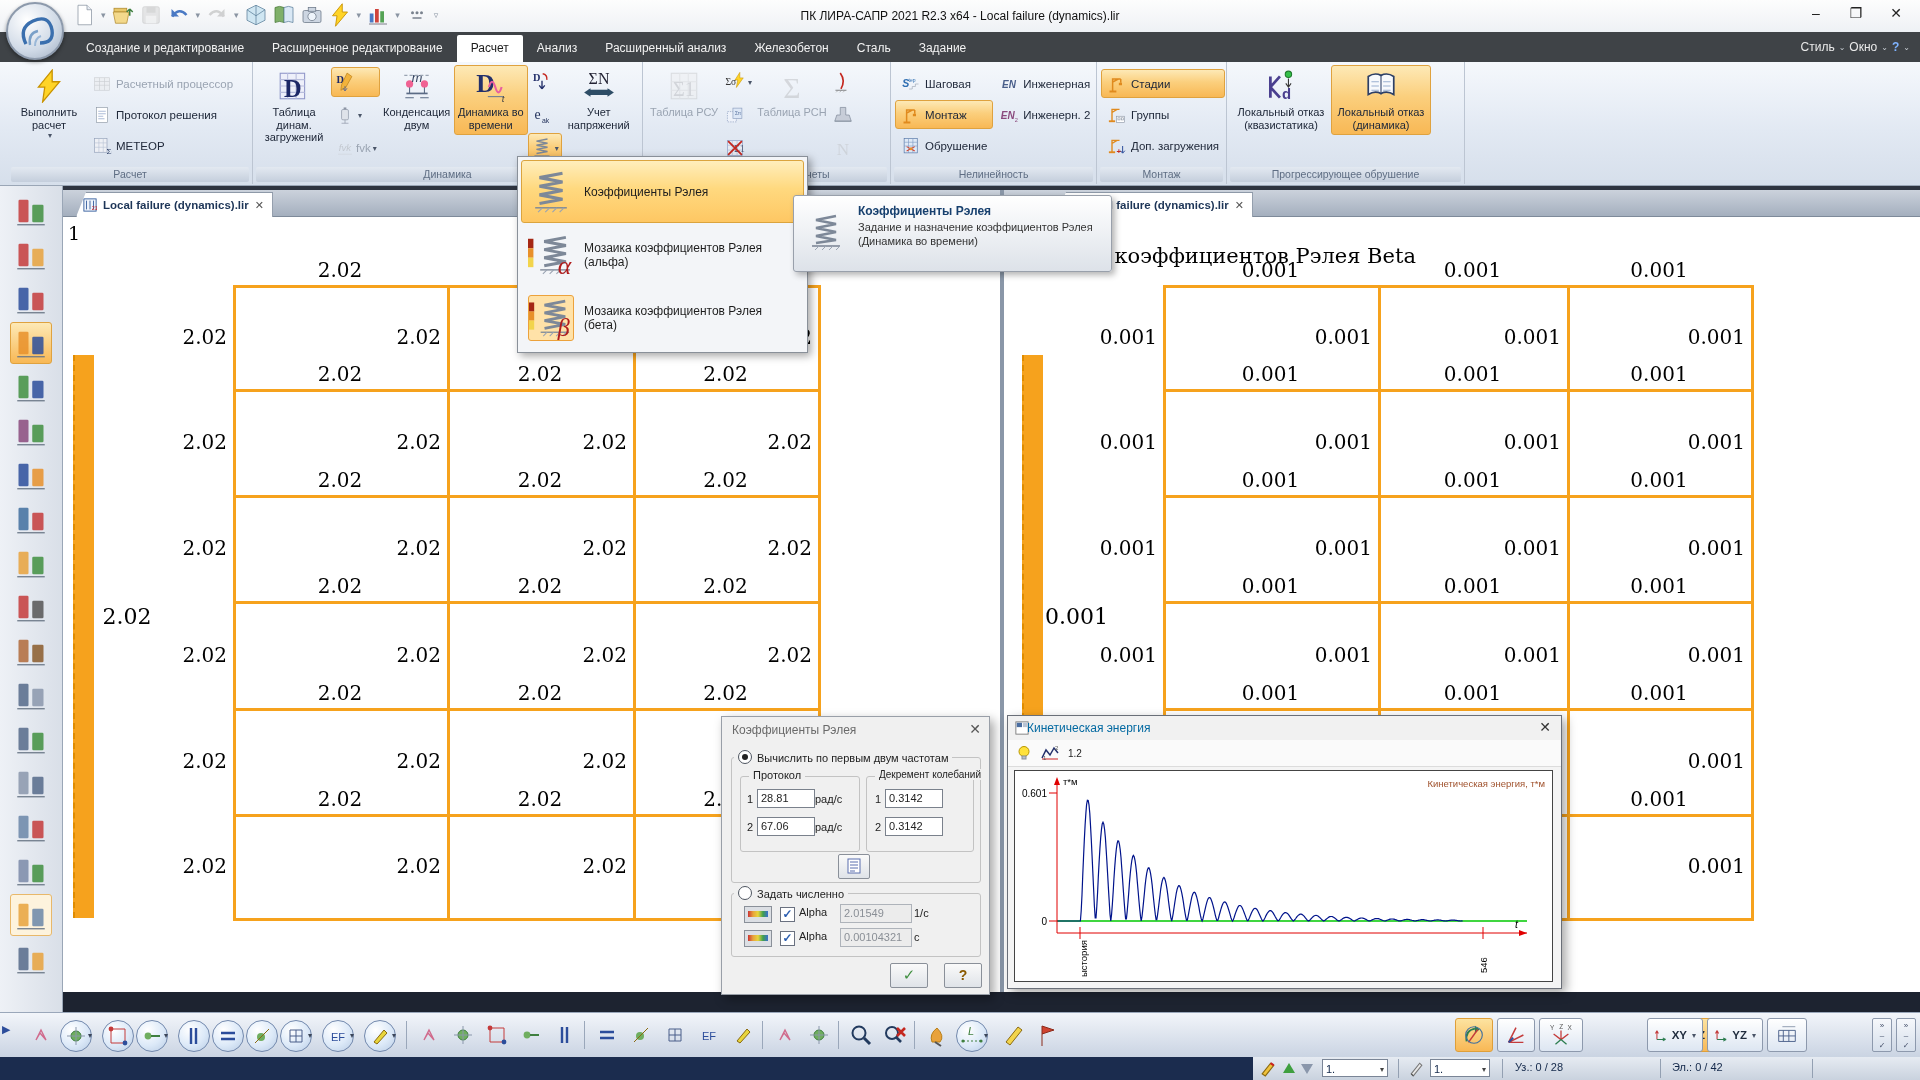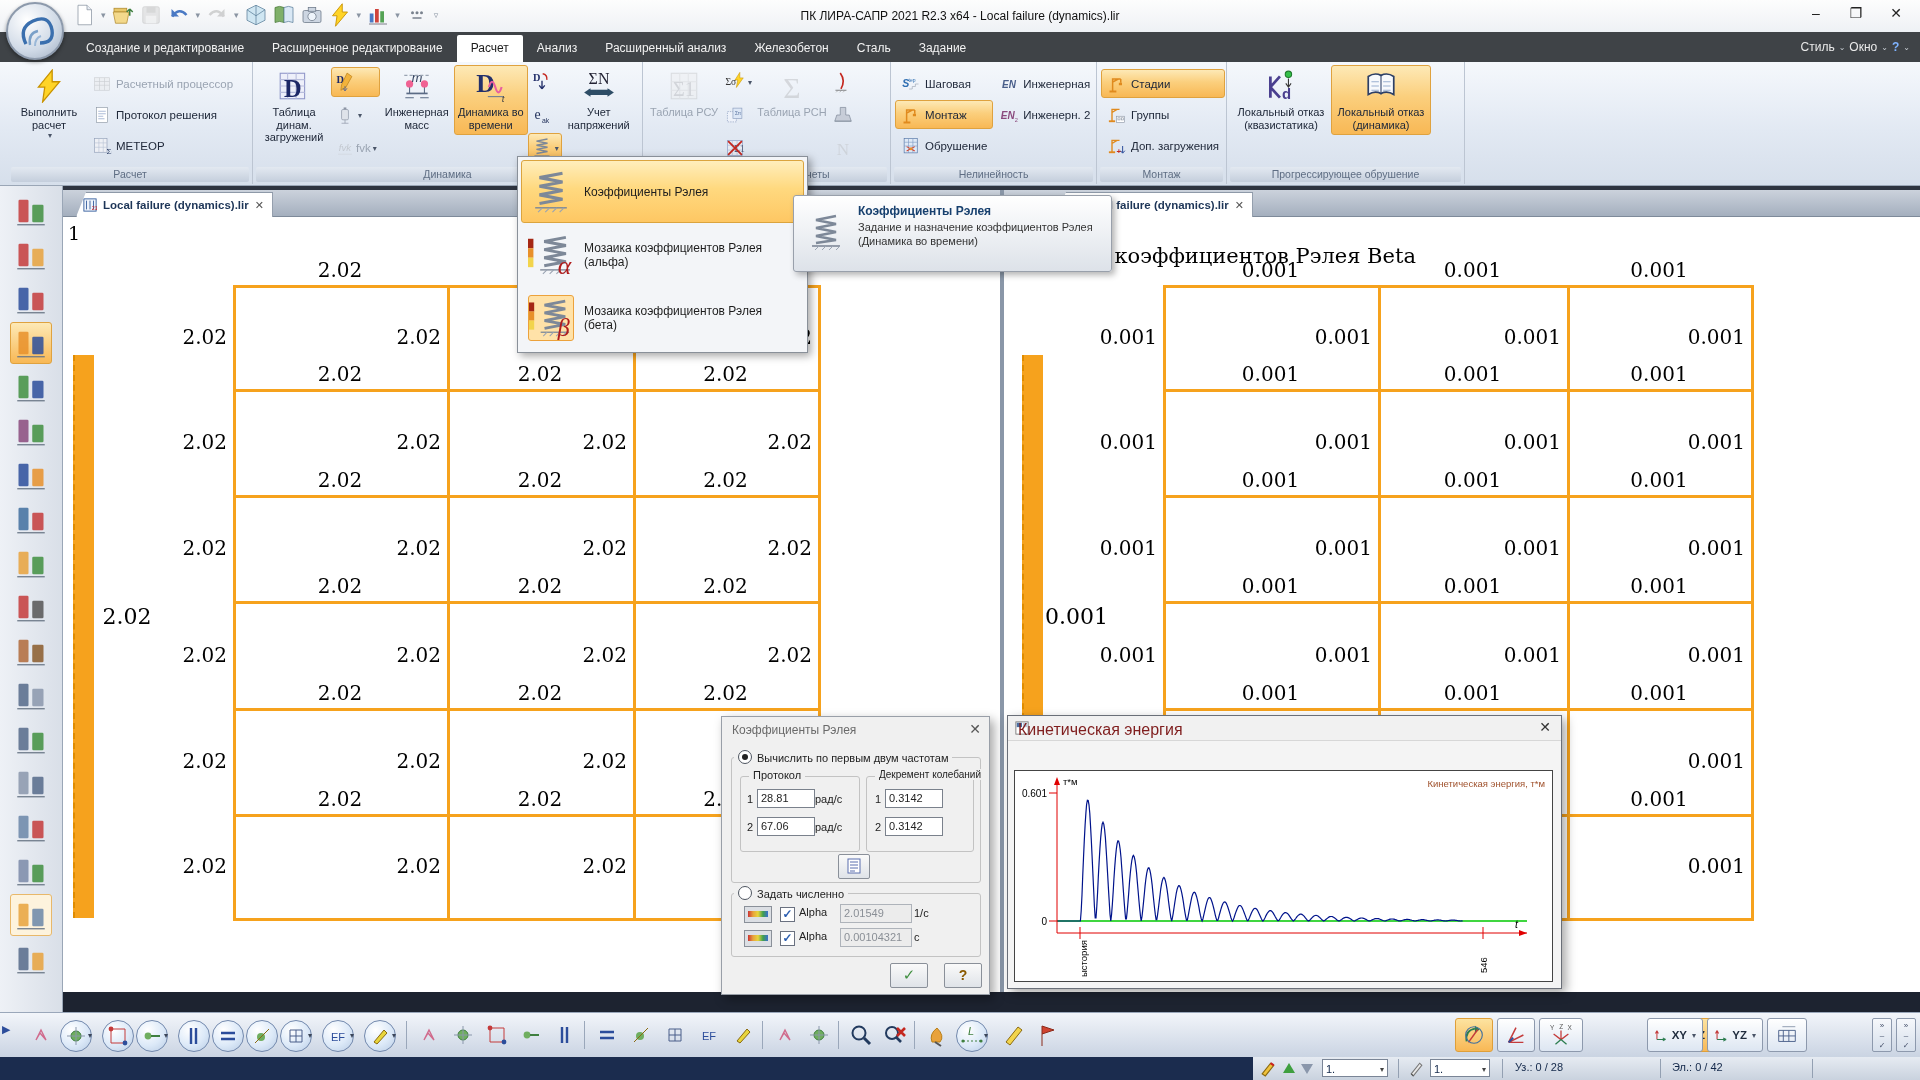--- a/index.html
+++ b/index.html
@@ -77,21 +77,21 @@
   .rad.sel:after{content:"";position:absolute;left:3px;top:3px;width:6px;height:6px;border-radius:50%;background:#222;}
   .inp{position:absolute;height:17px;border:1px solid #7a818c;background:#fff;font-size:11px;padding:0 3px;line-height:17px;}
   .inp.dis{background:#ececec;color:#8a8f96;border-color:#aeb3ba;}
   .chk{display:inline-block;width:13px;height:13px;border:1px solid #6a7widthf;border:1px solid #6a7180;background:#fff;color:#2a5db0;font-size:12px;line-height:12px;text-align:center;font-weight:bold;vertical-align:-2px;margin-right:4px;}
   .dbtn{position:absolute;border:1px solid #8a9099;background:linear-gradient(#fafafa,#dfe3e8);border-radius:2px;text-align:center;}
   .gradbtn{position:absolute;width:26px;height:15px;border:1px solid #8a9099;background:#dcdfe4;}
   .gradbtn span{position:absolute;left:3px;top:4px;right:3px;height:6px;background:linear-gradient(90deg,#c33,#e8a23c,#e8d53c,#3f9f4f,#3a6fd0);}
   
   #kewin{left:1007px;top:715px;width:553px;height:272px;background:#f4f4f4;border:1px solid #6a6f78;box-shadow:4px 4px 10px rgba(0,0,0,.35);z-index:7;}
   #kewin .ktitle{position:absolute;left:0;top:0;right:0;height:24px;background:#f1f1f1;border-bottom:1px solid #d7d7d7;}
-  #kewin .ktext{position:absolute;left:10px;top:5px;font-size:16px;color:#7f1d1d;}
+  #kewin .ktext{position:absolute;left:19px;top:5px;font-size:12px;color:#0369a1;}
   #kewin .kclose{position:absolute;right:10px;top:3px;font-size:14px;color:#333;}
   #kewin .ktool{position:absolute;left:0;top:24px;right:0;height:26px;background:#fafafa;border-bottom:1px solid #dcdcdc;display:flex;align-items:center;gap:8px;padding-left:8px;}
   #keplotbox{position:absolute;left:6px;top:54px;width:539px;height:212px;background:#fff;border:1px solid #444;box-sizing:border-box;}
   
   #ltoolbar{left:0;top:186px;width:62px;height:826px;background:linear-gradient(90deg,#eef1f6,#d9dfe8);border-right:1px solid #9aa6b6;z-index:4;}
   .ltool{position:absolute;left:10px;width:40px;height:40px;border:1px solid transparent;border-radius:3px;}
   .ltool.hl{background:linear-gradient(#fde9b6,#f8b855);border:1px solid #dfa23f;}
   .ltool.pressed{background:#fdf3dd;border:1px solid #e8b86a;}
   #btoolbar{left:0;top:1012px;width:1920px;height:45px;background:linear-gradient(#f2f5fa,#c9d3e2);border-top:1px solid #9aa7ba;z-index:4;}
   .ball{position:absolute;top:7px;width:30px;height:30px;border-radius:50%;background:radial-gradient(circle at 35% 30%,#ffffff,#dce9f8 55%,#b8cbe4);border:1px solid #7389ad;}
@@ -303,21 +303,21 @@
               <svg viewBox="0 0 32 32">
                 <path d="M6 23 h20" stroke="#5b6b85" stroke-width="1.6"></path>
                 <path d="M9 23 v-7 M23 23 v-7" stroke="#5b6b85"></path>
                 <circle cx="9" cy="14" r="3.4" fill="#f06292"></circle>
                 <circle cx="23" cy="14" r="3.4" fill="#f06292"></circle>
                 <text x="16" y="12" font-size="12" fill="#33425e" text-anchor="middle" font-style="italic">m</text>
                 <path d="M5 27 h8 M19 27 h8" stroke="#5b6b85"></path>
                 <path d="M4 6 h24" stroke="#9aa4b2" stroke-dasharray="3 2"></path>
               </svg>
             </span>
-            <div class="blab">Инженерная масс</div>
+            <div class="blab">Конденсация двум</div>
           </div>
           <div class="bigbtn hl">
             <span class="ic bic">
               <svg viewBox="0 0 32 32">
                 <text x="2" y="22" font-family="serif" font-size="24" font-weight="bold" fill="#23306b">D</text>
                 <path d="M14 17 q3-10 6 0 q3 10 6 0" fill="none" stroke="#e85fa0" stroke-width="2"></path>
                 <path d="M13 26 h15" stroke="#6b7a94"></path>
                 <text x="26" y="31" font-size="9" fill="#444" font-style="italic">t</text>
               </svg>
             </span>
@@ -822,20 +822,37 @@
       <span class="ic" style="position:absolute;left:7px;top:5px;width:14px;height:14px;">
           <svg viewBox="0 0 16 16">
             <rect x="1" y="1" width="14" height="14" fill="#fff" stroke="#777"></rect>
             <rect x="2" y="2" width="6" height="5" fill="#4a6da0"></rect>
             <rect x="9" y="2" width="5" height="5" fill="#b9c4d4"></rect>
           </svg>
         </span>
       <span class="ktext">Кинетическая энергия</span>
       <span class="kclose">✕</span>
     </div>
+    <div class="ktool">
+      <span class="ic" style="width:16px;height:16px;">
+          <svg viewBox="0 0 16 16">
+            <circle cx="8" cy="6.5" r="5" fill="#ffe23c" stroke="#b99700"></circle>
+            <rect x="6" y="11" width="4" height="3" fill="#b9c0cc" stroke="#8a919c"></rect>
+          </svg>
+        </span>
+      <span class="ic" style="width:20px;height:16px;">
+          <svg viewBox="0 0 20 16">
+            <path d="M2 13 L6 5 L10 10 L14 3 L18 8" fill="none" stroke="#23306b" stroke-width="1.5"></path>
+            <path d="M2 14 h16" stroke="#c22"></path>
+            <text x="15" y="5" font-size="6" fill="#555">2</text>
+            <text x="3" y="15" font-size="6" fill="#555">1</text>
+          </svg>
+        </span>
+      <span style="font-size:10px;color:#222;">1.2</span>
+    </div>
     <div id="keplotbox"><svg viewBox="0 0 537 210" style="width:100%;height:100%">
           <line x1="42" y1="150" x2="512" y2="150" stroke="#00c800" stroke-width="1.6"></line>
           <polyline points="42,150 65.4,150.0 66.2,139.8 67.0,123.7 67.7,105.5 68.5,87.0 69.3,69.4 70.1,54.1 70.9,41.9 71.6,33.4 72.4,29.2 73.2,29.4 74.0,33.8 74.8,42.4 75.5,54.3 76.3,69.0 77.1,85.5 77.9,102.8 78.7,119.8 79.4,135.0 80.2,146.8 81.0,146.8 81.8,135.5 82.6,121.3 83.3,106.2 84.1,91.4 84.9,77.9 85.7,66.6 86.5,58.1 87.2,52.9 88.0,51.2 88.8,53.1 89.6,58.5 90.4,66.9 91.1,77.8 91.9,90.6 92.7,104.5 93.5,118.6 94.3,131.8 95.0,143.1 95.8,150.0 96.6,143.2 97.4,132.6 98.2,120.5 98.9,108.2 99.7,96.6 100.5,86.4 101.3,78.3 102.1,72.7 102.8,69.9 103.6,70.0 104.4,73.0 105.2,78.6 106.0,86.5 106.7,96.3 107.5,107.2 108.3,118.7 109.1,129.9 109.9,140.1 110.6,147.9 111.4,147.9 112.2,140.4 113.0,131.0 113.8,120.9 114.5,111.1 115.3,102.2 116.1,94.7 116.9,89.0 117.7,85.6 118.4,84.5 119.2,85.8 120.0,89.3 120.8,94.9 121.6,102.1 122.3,110.6 123.1,119.8 123.9,129.2 124.7,137.9 125.5,145.4 126.2,150.0 127.0,145.5 127.8,138.4 128.6,130.4 129.4,122.3 130.1,114.6 130.9,107.8 131.7,102.4 132.5,98.7 133.3,96.8 134.0,96.9 134.8,98.9 135.6,102.6 136.4,107.9 137.2,114.4 137.9,121.6 138.7,129.2 139.5,136.7 140.3,143.4 141.1,148.6 141.8,148.6 142.6,143.6 143.4,137.4 144.2,130.7 145.0,124.2 145.7,118.3 146.5,113.3 147.3,109.6 148.1,107.3 148.9,106.5 149.6,107.4 150.4,109.7 151.2,113.4 152.0,118.2 152.8,123.9 153.5,130.0 154.3,136.2 155.1,142.0 155.9,146.9 156.7,150.0 157.4,147.0 158.2,142.3 159.0,137.0 159.8,131.6 160.6,126.5 161.3,122.0 162.1,118.4 162.9,116.0 163.7,114.7 164.5,114.8 165.2,116.1 166.0,118.6 166.8,122.1 167.6,126.4 168.4,131.2 169.1,136.2 169.9,141.2 170.7,145.6 171.5,149.1 172.3,149.1 173.0,145.8 173.8,141.6 174.6,137.2 175.4,132.9 176.2,128.9 176.9,125.6 177.7,123.2 178.5,121.7 179.3,121.2 180.1,121.7 180.8,123.3 181.6,125.7 182.4,128.9 183.2,132.7 184.0,136.7 184.7,140.8 185.5,144.7 186.3,148.0 187.1,150.0 187.9,148.0 188.6,144.9 189.4,141.4 190.2,137.8 191.0,134.4 191.8,131.4 192.5,129.1 193.3,127.4 194.1,126.6 194.9,126.6 195.7,127.5 196.4,129.2 197.2,131.5 198.0,134.3 198.8,137.5 199.6,140.9 200.3,144.1 201.1,147.1 201.9,149.4 202.7,149.4 203.5,147.2 204.2,144.4 205.0,141.5 205.8,138.6 206.6,136.0 207.4,133.8 208.1,132.2 208.9,131.2 209.7,130.9 210.5,131.3 211.3,132.3 212.0,133.9 212.8,136.0 213.6,138.5 214.4,141.2 215.2,143.9 215.9,146.5 216.7,148.7 217.5,150.0 218.3,148.7 219.1,146.6 219.8,144.3 220.6,141.9 221.4,139.7 222.2,137.7 223.0,136.1 223.7,135.0 224.5,134.5 225.3,134.5 226.1,135.1 226.9,136.2 227.6,137.7 228.4,139.6 229.2,141.7 230.0,143.9 230.8,146.1 231.5,148.1 232.3,149.6 233.1,149.6 233.9,148.1 234.7,146.3 235.4,144.4 236.2,142.5 237.0,140.7 237.8,139.3 238.6,138.2 239.3,137.5 240.1,137.3 240.9,137.6 241.7,138.2 242.5,139.3 243.2,140.7 244.0,142.4 244.8,144.2 245.6,146.0 246.4,147.7 247.1,149.1 247.9,150.0 248.7,149.1 249.5,147.8 250.3,146.2 251.0,144.6 251.8,143.1 252.6,141.8 253.4,140.8 254.2,140.1 254.9,139.7 255.7,139.7 256.5,140.1 257.3,140.8 258.1,141.9 258.8,143.1 259.6,144.5 260.4,146.0 261.2,147.4 262.0,148.7 262.7,149.7 263.5,149.7 264.3,148.8 265.1,147.6 265.9,146.3 266.6,145.0 267.4,143.9 268.2,142.9 269.0,142.2 269.8,141.7 270.5,141.6 271.3,141.8 272.1,142.2 272.9,142.9 273.7,143.9 274.4,144.9 275.2,146.1 276.0,147.3 276.8,148.5 277.6,149.4 278.3,150.0 279.1,149.4 279.9,148.5 280.7,147.5 281.5,146.4 282.2,145.4 283.0,144.6 283.8,143.9 284.6,143.4 285.4,143.2 286.1,143.2 286.9,143.4 287.7,143.9 288.5,144.6 289.3,145.4 290.0,146.4 290.8,147.3 291.6,148.3 292.4,149.2 293.2,149.8 293.9,149.8 294.7,149.2 295.5,148.4 296.3,147.5 297.1,146.7 297.8,145.9 298.6,145.3 299.4,144.8 300.2,144.5 301.0,144.4 301.7,144.5 302.5,144.8 303.3,145.3 304.1,145.9 304.9,146.6 305.6,147.4 306.4,148.2 307.2,149.0 308.0,149.6 308.8,150.0 309.5,149.6 310.3,149.0 311.1,148.3 311.9,147.6 312.7,147.0 313.4,146.4 314.2,145.9 315.0,145.6 315.8,145.5 316.6,145.5 317.3,145.6 318.1,146.0 318.9,146.4 319.7,147.0 320.5,147.6 321.2,148.2 322.0,148.9 322.8,149.4 323.6,149.9 324.4,149.9 325.1,149.5 325.9,148.9 326.7,148.4 327.5,147.8 328.3,147.3 329.0,146.9 329.8,146.6 330.6,146.4 331.4,146.3 332.2,146.4 332.9,146.6 333.7,146.9 334.5,147.3 335.3,147.8 336.1,148.3 336.8,148.8 337.6,149.3 338.4,149.7 339.2,150.0 340.0,149.7 340.7,149.3 341.5,148.9 342.3,148.4 343.1,148.0 343.9,147.6 344.6,147.3 345.4,147.1 346.2,147.0 347.0,147.0 347.8,147.1 348.5,147.3 349.3,147.6 350.1,148.0 350.9,148.4 351.7,148.8 352.4,149.2 353.2,149.6 354.0,149.9 354.8,149.9 355.6,149.6 356.3,149.3 357.1,148.9 357.9,148.5 358.7,148.2 359.5,147.9 360.2,147.7 361.0,147.6 361.8,147.5 362.6,147.6 363.4,147.7 364.1,147.9 364.9,148.2 365.7,148.5 366.5,148.9 367.3,149.2 368.0,149.5 368.8,149.8 369.6,150.0 370.4,149.8 371.2,149.6 371.9,149.3 372.7,149.0 373.5,148.7 374.3,148.4 375.1,148.2 375.8,148.1 376.6,148.0 377.4,148.0 378.2,148.1 379.0,148.2 379.7,148.4 380.5,148.7 381.3,148.9 382.1,149.2 382.9,149.5 383.6,149.8 384.4,149.9 385.2,149.9 386.0,149.8 386.8,149.5 387.5,149.3 388.3,149.0 389.1,148.8 389.9,148.6 390.7,148.5 391.4,148.4 392.2,148.4 393.0,148.4 393.8,148.5 394.6,148.6 395.3,148.8 396.1,149.0 396.9,149.3 397.7,149.5 398.5,149.7 399.2,149.9 400.0,150.0 400.8,149.9 401.6,149.7 402.4,149.5 403.1,149.3 403.9,149.1 404.7,149.0 405.5,148.8 406.3,148.7 407.0,148.7 407.8,148.7 408.6,148.7 409.4,148.8 410.2,149.0 410.9,149.1 411.7,149.3 412.5,149.5 413.3,149.7 414.1,149.8 414.8,150.0 415.6,150.0 416.4,149.8 417.2,149.7 418.0,149.5 418.7,149.4 419.5,149.2 420.3,149.1 421.1,149.0 421.9,148.9 422.6,148.9 423.4,148.9 424.2,149.0 425.0,149.1 425.8,149.2 426.5,149.4 427.3,149.5 428.1,149.7 428.9,149.8 429.7,149.9 430.4,150.0 431.2,149.9 432.0,149.8 432.8,149.7 433.6,149.5 434.3,149.4 435.1,149.3 435.9,149.2 436.7,149.2 437.5,149.1 438.2,149.1 439.0,149.2 439.8,149.2 440.6,149.3 441.4,149.4 442.1,149.5 442.9,149.7 443.7,149.8 444.5,149.9 445.3,150.0 446.0,150.0 446.8,149.9 447.6,149.8 " fill="none" stroke="#00138b" stroke-width="1.2"></polyline>
           <line x1="42" y1="162" x2="512" y2="162" stroke="#e00000"></line>
           <path d="M512 162 l-8-3 v6 z" fill="#e00000"></path>
           <line x1="42" y1="162" x2="42" y2="10" stroke="#e00000"></line>
           <path d="M42 6 l-3 8 h6 z" fill="#e00000"></path>
           <line x1="34" y1="22" x2="42" y2="22" stroke="#e00000"></line>
           <line x1="34" y1="150" x2="42" y2="150" stroke="#e00000"></line>
           <line x1="65" y1="156" x2="65" y2="168" stroke="#e00000"></line>

